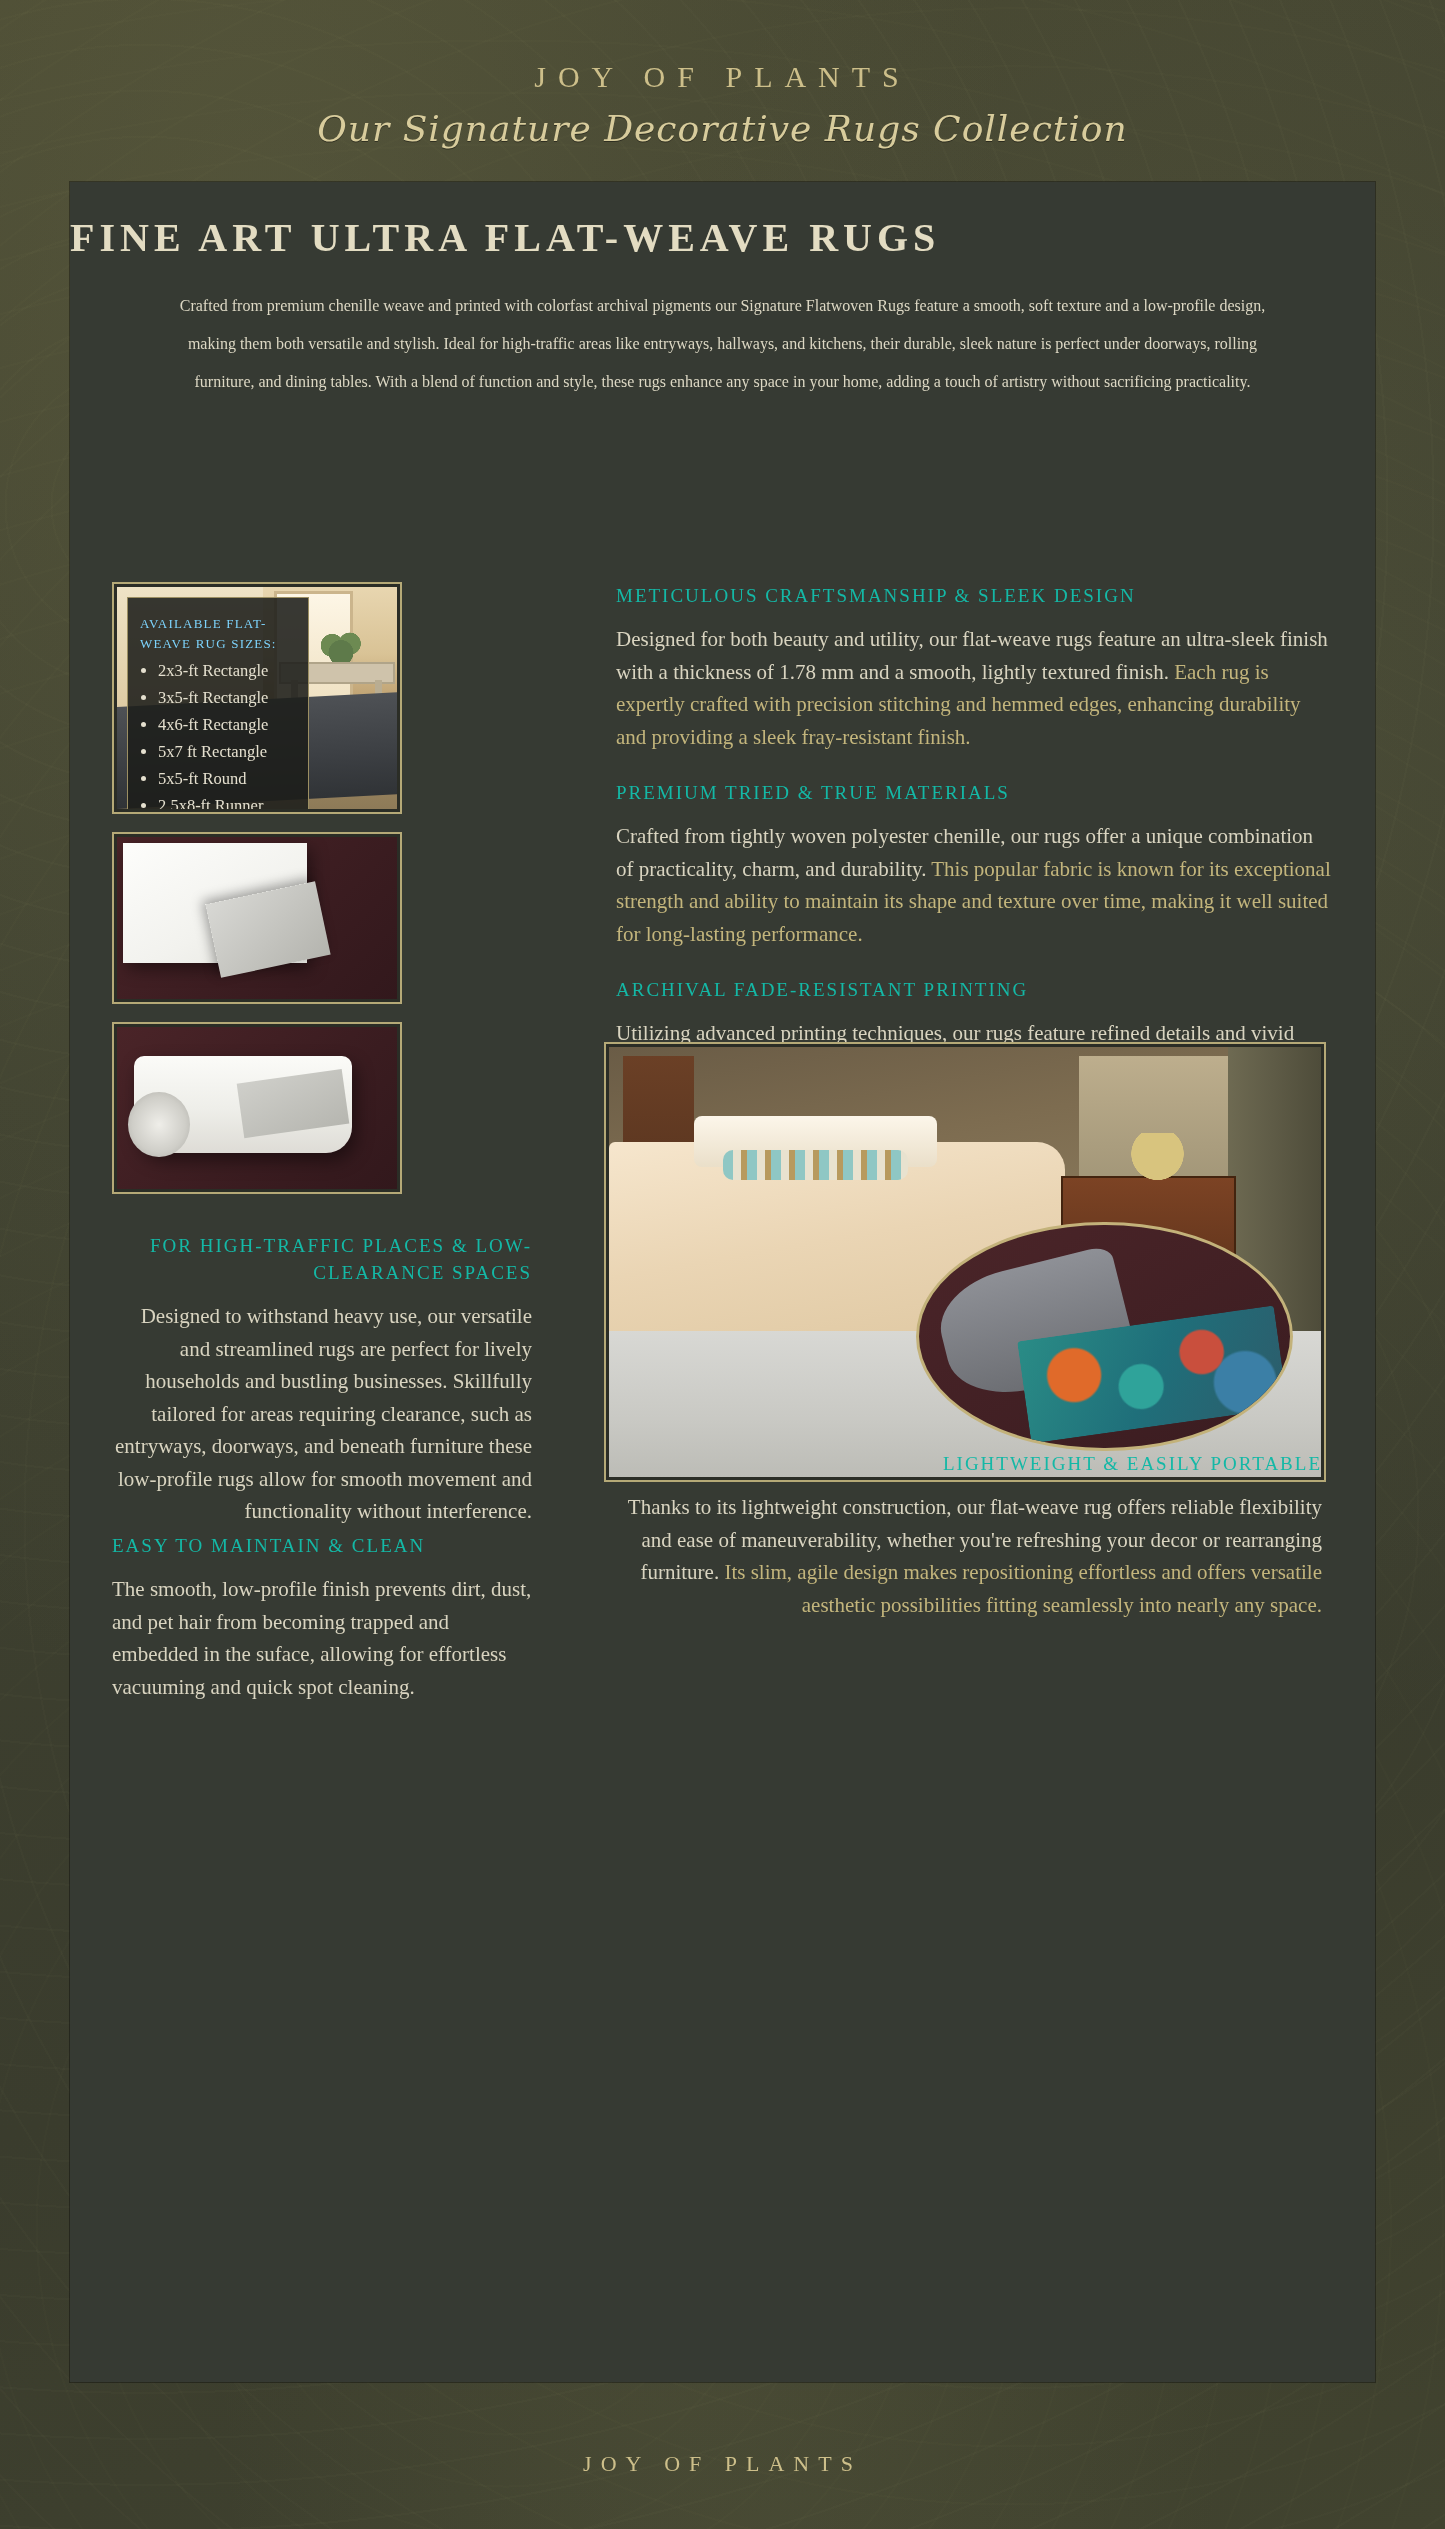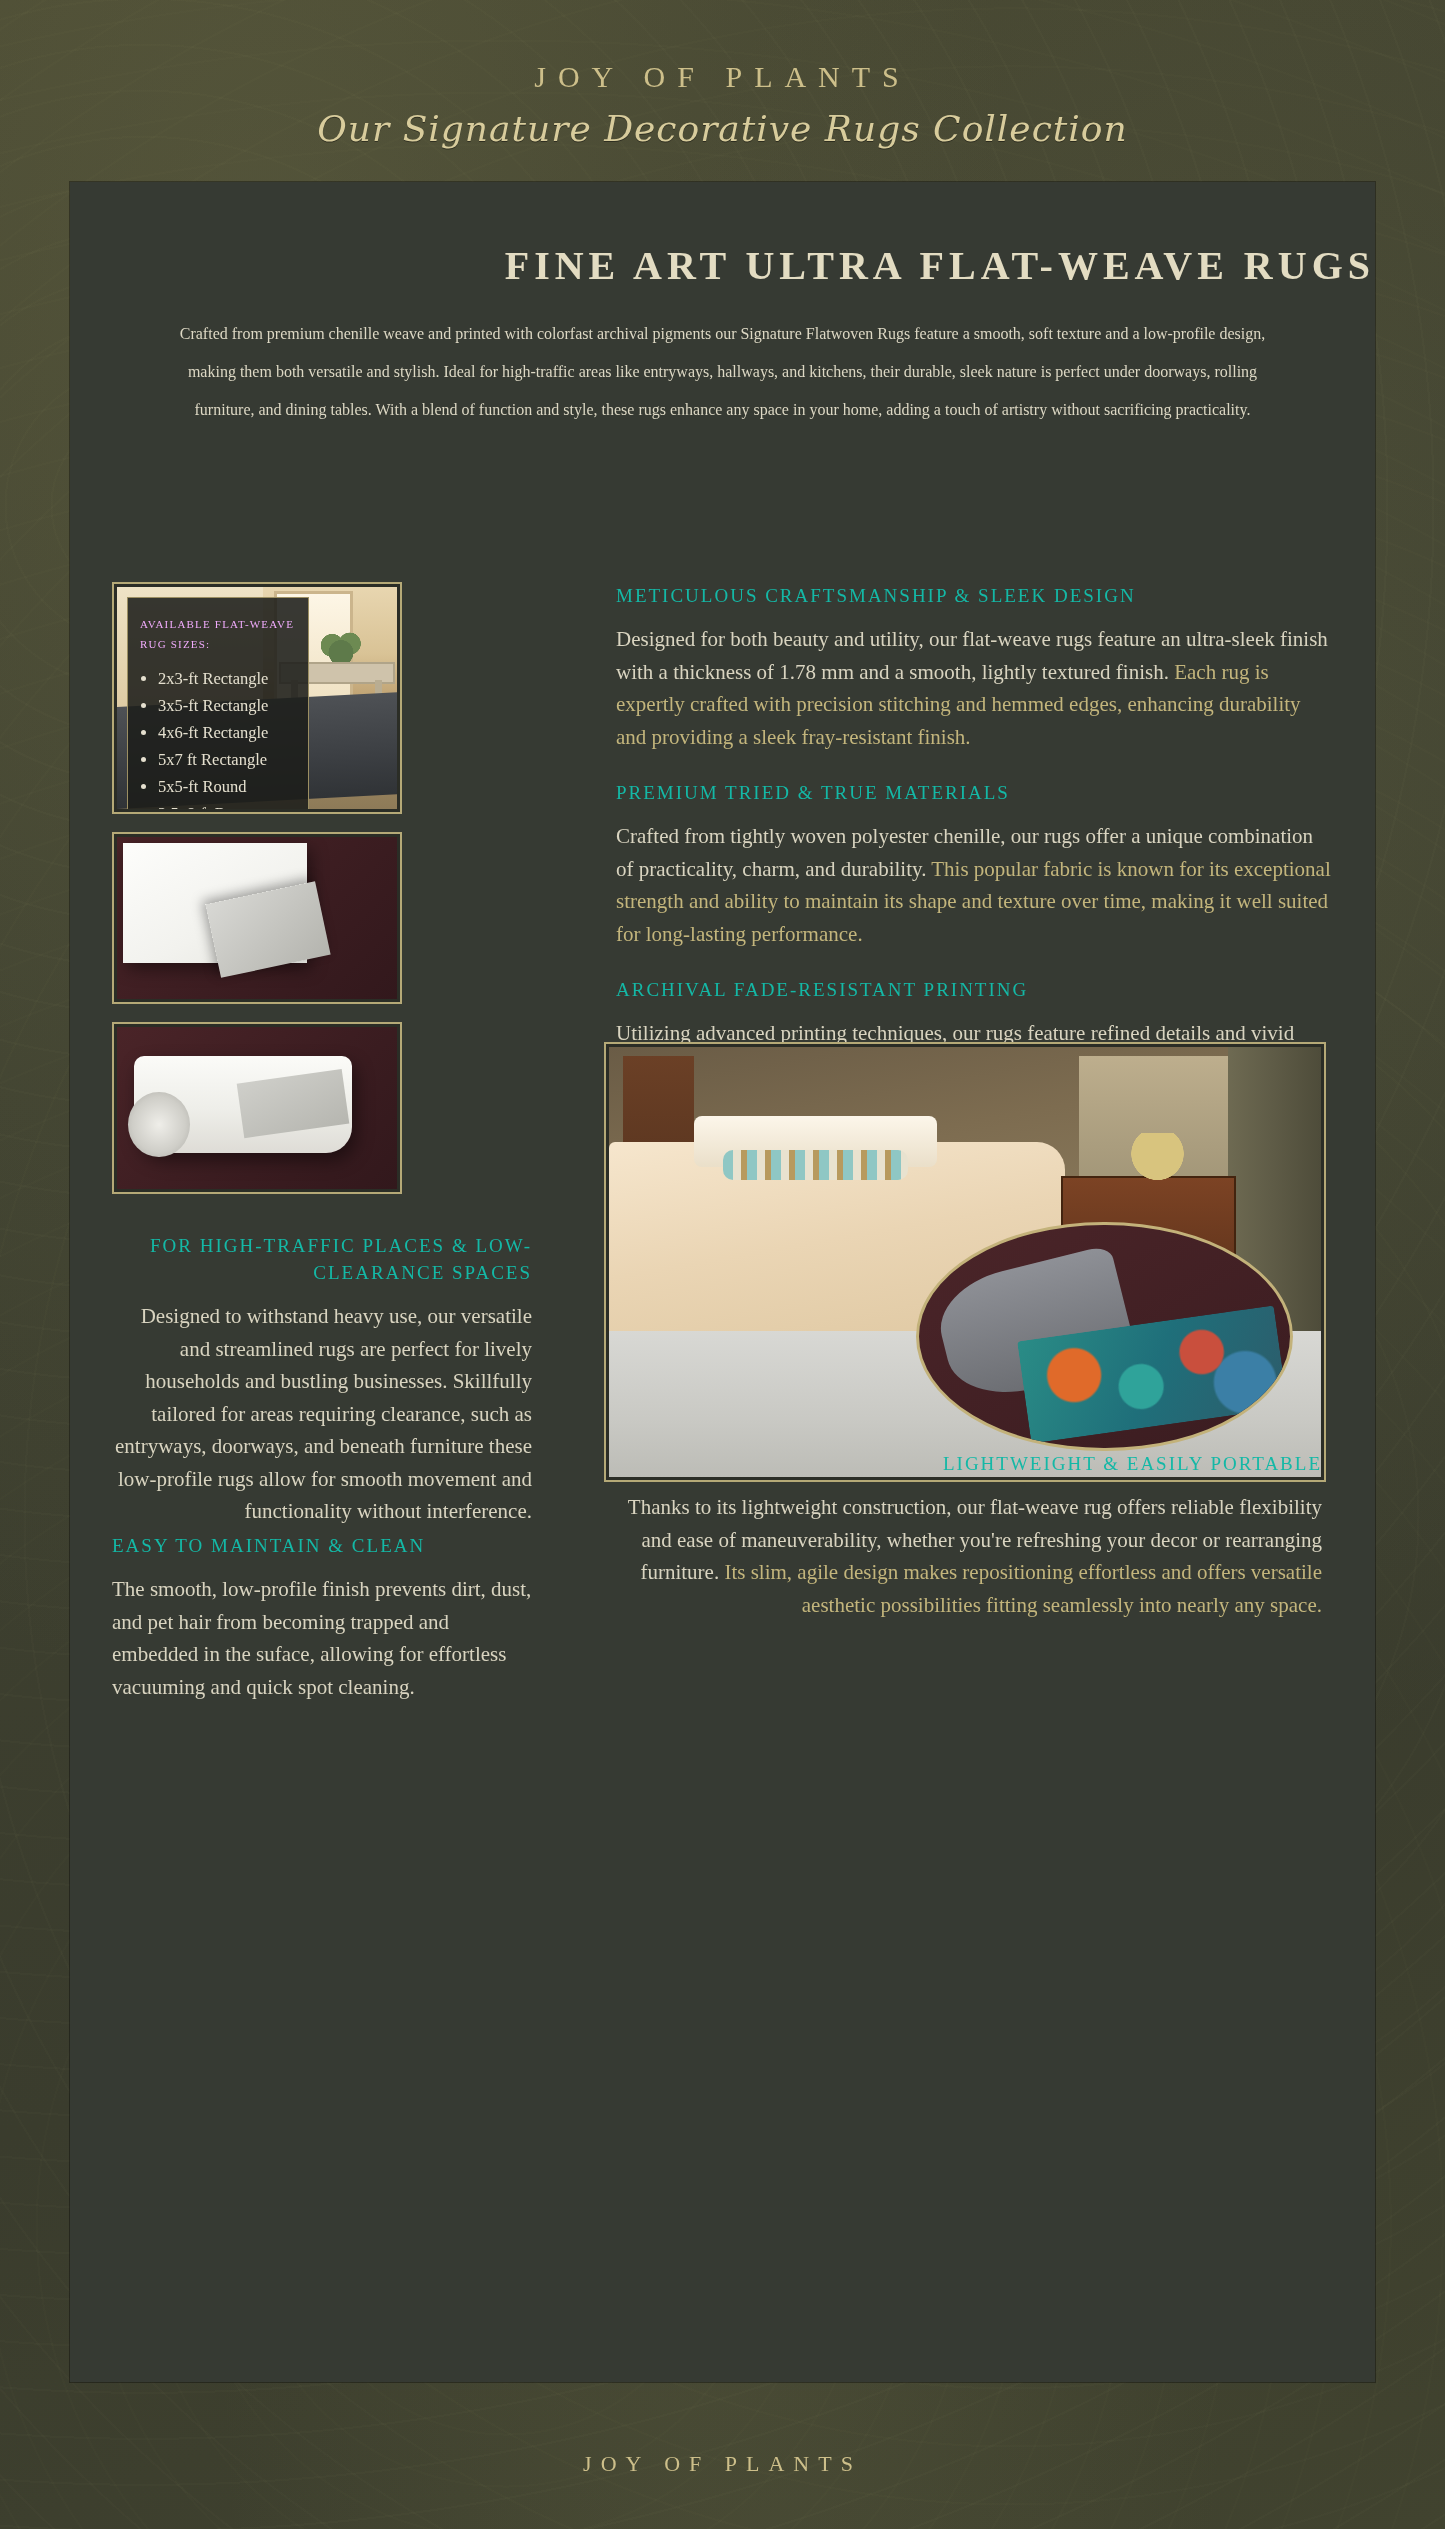--- a/index.html
+++ b/index.html
@@ -67,26 +67,26 @@
     left: 70px;
     top: 182px;
     width: 1305px;
     height: 2200px;
     background: #363a33;
     box-shadow: 0 0 0 1px rgba(0,0,0,0.35);
     z-index: 4;
   }
 
   .section-title {
-    text-align: right;
+    text-align: left;
     font-family: "Liberation Serif", serif;
     color: #e3dcc2;
     font-size: 40px;
     letter-spacing: 5px;
-    margin: 60px 0 0 0;
+    margin: 32px 0 0 0;
   }
 
   .intro {
     margin: 26px auto 0 auto;
     width: 1130px;
     text-align: center;
     color: #ddd8c4;
     font-size: 16px;
     line-height: 38px;
   }
@@ -184,23 +184,23 @@
   .size-card {
     position: absolute;
     left: 10px; top: 10px;
     width: 182px; height: 243px;
     background: rgba(28,30,26,0.88);
     border: 1px solid #9c8f62;
     padding: 16px 12px;
     box-sizing: border-box;
   }
   .size-card h4 {
-    margin: 0 0 12px 0;
-    color: #f0abfc;
-    font-size: 11px;
+    margin: 0 0 4px 0;
+    color: #7dd3fc;
+    font-size: 13px;
     letter-spacing: 1.2px;
     line-height: 20px;
     font-weight: normal;
   }
   .size-card ul {
     margin: 0; padding: 0 0 0 18px;
     color: #e5e0cf;
     font-size: 16.5px;
     line-height: 26px;
   }

